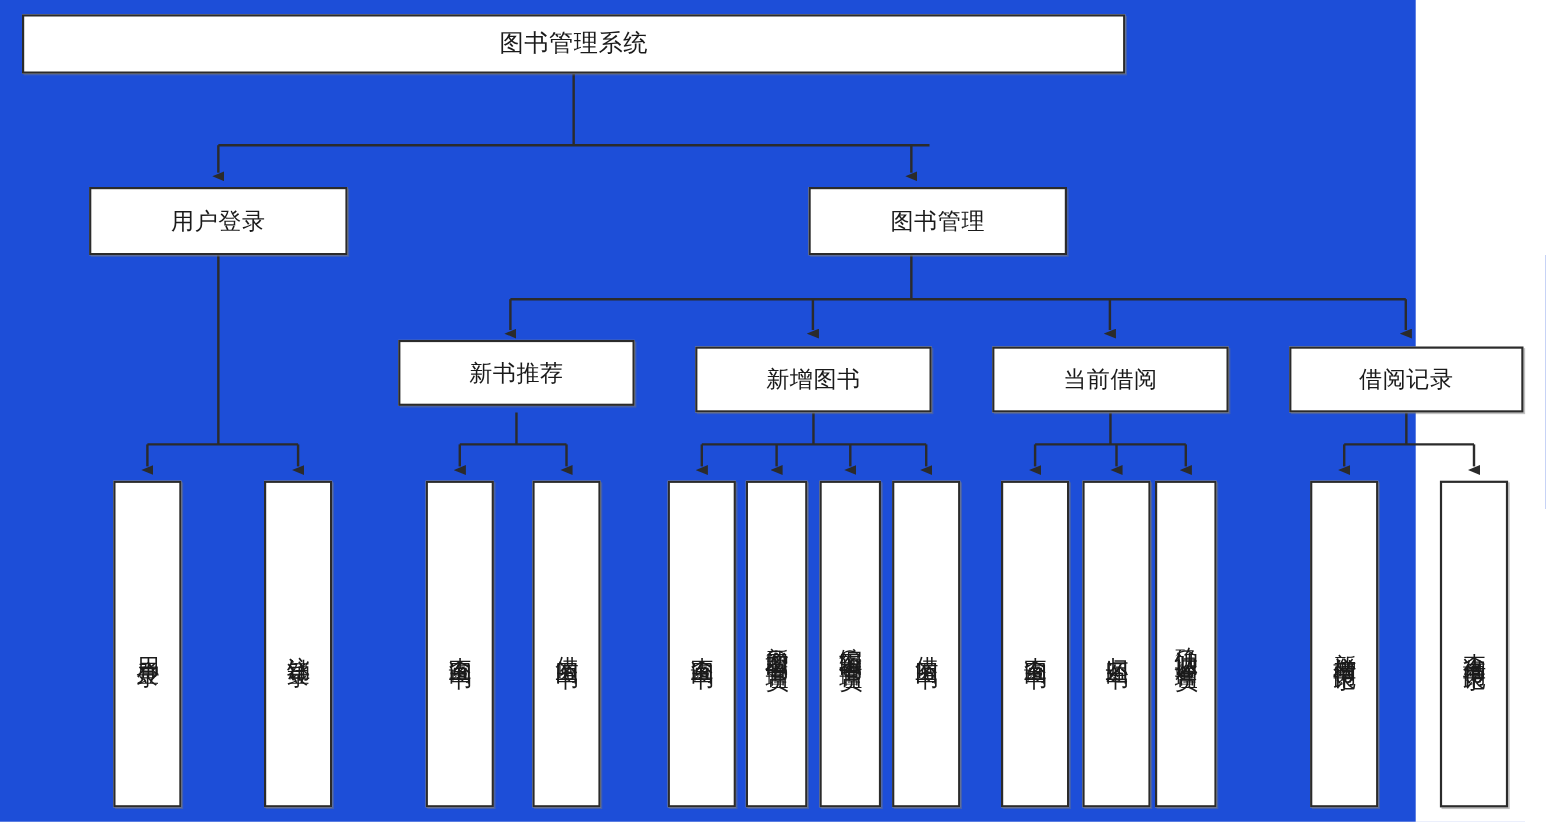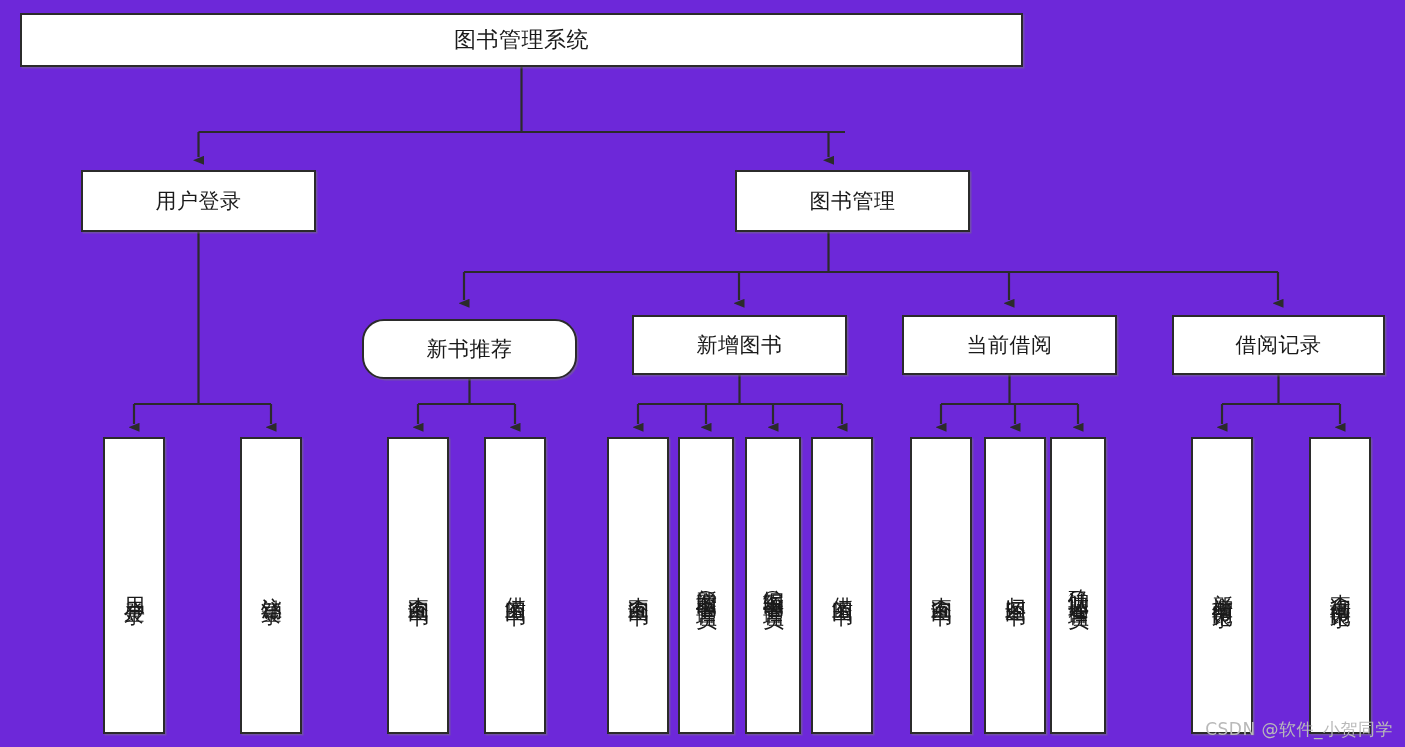--- a/index.html
+++ b/index.html
@@ -9,23 +9,23 @@
     background: #ffffff;
   }
   body {
     width: 1405px;
     height: 747px;
     overflow: hidden;
     font-family: "DejaVu Sans", "Liberation Sans", sans-serif;
   }
   #diagram-root {
     position: relative;
-    width: 1405px;
+    width: 1287px;
     height: 747px;
-    background: #6d28d9;
+    background: #1d4ed8;
   }
   svg.diagram-canvas {
     position: absolute;
     top: 0;
     left: 0;
     width: 1405px;
     height: 747px;
   }
   .node-box {
     position: absolute;
@@ -147,21 +147,21 @@
     <span class="node-label">图书管理系统</span>
   </div>
 
   <div class="node-box level-2" style="left:81px; top:170px; width:235px; height:62px;">
     <span class="node-label">用户登录</span>
   </div>
   <div class="node-box level-2" style="left:711px; top:170px; width:235px; height:62px;margin-left:24px;">
     <span class="node-label">图书管理</span>
   </div>
 
-  <div class="node-box level-3" style="left:362px; top:319px; width:215px; height:60px;border-radius:22px;">
+  <div class="node-box level-3" style="left:362px; top:309px; width:215px; height:60px;">
     <span class="node-label">新书推荐</span>
   </div>
   <div class="node-box level-3" style="left:632px; top:315px; width:215px; height:60px;">
     <span class="node-label">新增图书</span>
   </div>
   <div class="node-box level-3" style="left:902px; top:315px; width:215px; height:60px;">
     <span class="node-label">当前借阅</span>
   </div>
   <div class="node-box level-3" style="left:1172px; top:315px; width:213px; height:60px;">
     <span class="node-label">借阅记录</span>
@@ -204,15 +204,14 @@
     <span class="node-label">确认归还（管理员）</span>
   </div>
 
   <div class="node-box leaf" style="left:1191px; top:437px; width:62px; height:297px;">
     <span class="node-label">新增借阅记录</span>
   </div>
   <div class="node-box leaf" style="left:1309px; top:437px; width:62px; height:297px;">
     <span class="node-label">查询借阅记录</span>
   </div>
 
-  <div class="watermark">CSDN @软件_小贺同学</div>
 
 </div>
 
 </body></html>

